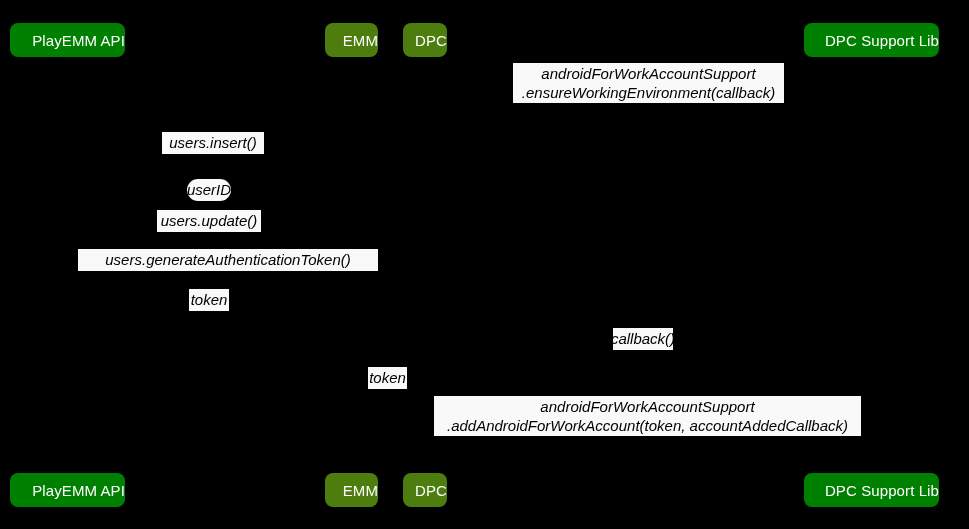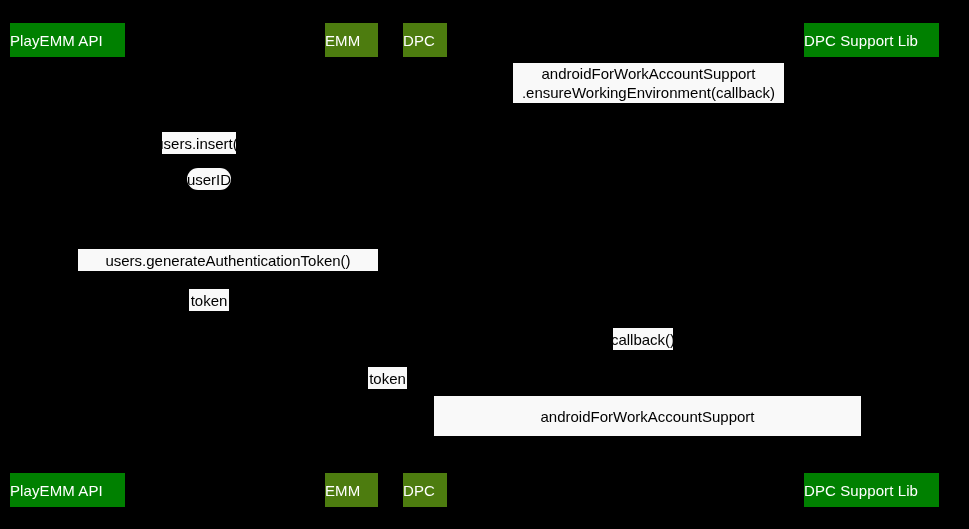--- a/index.html
+++ b/index.html
@@ -13,45 +13,47 @@
     width: 969px;
     height: 529px;
     background: #000000;
     overflow: hidden;
     font-family: "Liberation Sans", sans-serif;
   }
   .participant {
     position: absolute;
     display: flex;
     align-items: center;
-    justify-content: flex-start;
+    justify-content: flex-end;
     color: #ffffff;
     font-size: 15px;
     line-height: 1;
     letter-spacing: 0.1px;
     box-sizing: border-box;
     white-space: nowrap;
+    border-radius: 8px;
   }
   .participant.green { background: #008000; }
   .participant.blue  { background: #4d7c0f; }
 
   .msg-label {
     position: absolute;
     background: #f9f9f9;
     color: #000000;
     font-size: 15px;
     line-height: 19px;
     text-align: center;
     box-sizing: border-box;
     white-space: nowrap;
     display: flex;
     flex-direction: column;
     align-items: center;
-    justify-content: center;
+    justify-content: flex-start;
     padding: 1px 2px;
+    font-style: italic;
   }
   .msg-label .line2 { align-self: stretch; text-align: center; }
 </style>
 </head>
 <body>
 
 <div id="canvas">
 
   <div class="participant green" style="left:10px; top:23px; width:115px; height:34px;">
     <span>PlayEMM API</span>
@@ -67,47 +69,51 @@
 
   <div class="participant green" style="left:804px; top:23px; width:135px; height:34px;">
     <span>DPC Support Lib</span>
   </div>
 
   <div class="msg-label" style="left:513px; top:63px; width:271px; height:40px;">
     <span class="line1">androidForWorkAccountSupport</span>
     <span class="line2">.ensureWorkingEnvironment(callback)</span>
   </div>
 
-  <div class="msg-label" style="left:162px; top:132px; width:74px; height:22px;">
+  <div class="msg-label" style="left:162px; top:132px; width:102px; height:22px;">
     <span class="line1">users.insert()</span>
   </div>
 
-  <div class="msg-label" style="left:187px; top:168px; width:44px; height:22px;border-radius:11px;">
+  <div class="msg-label" style="left:187px; top:179px; width:44px; height:22px;border-radius:11px;">
     <span class="line1">userID</span>
   </div>
 
+  <div class="msg-label" style="left:157px; top:210px; width:104px; height:22px;">
+    <span class="line1">users.update()</span>
+  </div>
 
   <div class="msg-label" style="left:78px; top:249px; width:300px; height:22px;">
     <span class="line1">users.generateAuthenticationToken()</span>
   </div>
 
   <div class="msg-label" style="left:189px; top:289px; width:40px; height:22px;">
     <span class="line1">token</span>
   </div>
 
   <div class="msg-label" style="left:613px; top:328px; width:60px; height:22px;">
     <span class="line1">callback()</span>
   </div>
 
   <div class="msg-label" style="left:368px; top:367px; width:39px; height:22px;">
     <span class="line1">token</span>
   </div>
 
   <div class="msg-label" style="left:434px; top:396px; width:427px; height:40px;">
     <span class="line1">androidForWorkAccountSupport</span>
+    <span class="line2">.addAndroidForWorkAccount(token, accountAddedCallback)</span>
   </div>
 
   <div class="participant green" style="left:10px; top:473px; width:115px; height:34px;">
     <span>PlayEMM API</span>
   </div>
 
   <div class="participant blue" style="left:325px; top:473px; width:53px; height:34px;">
     <span>EMM</span>
   </div>
 

